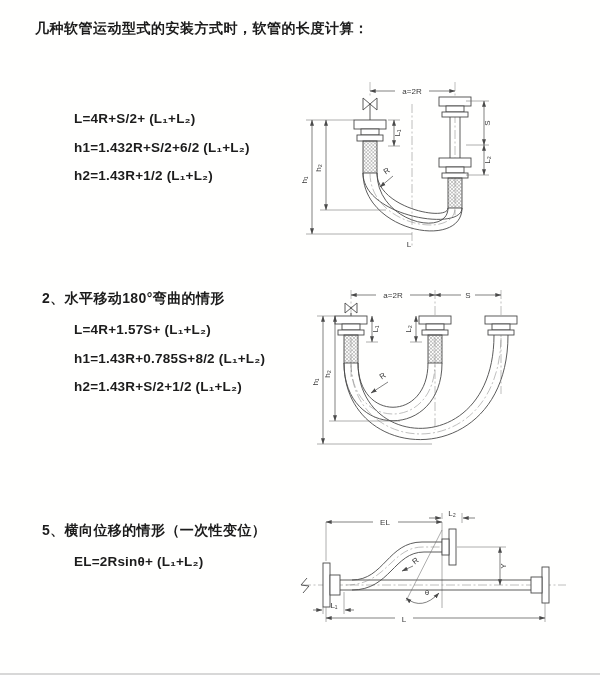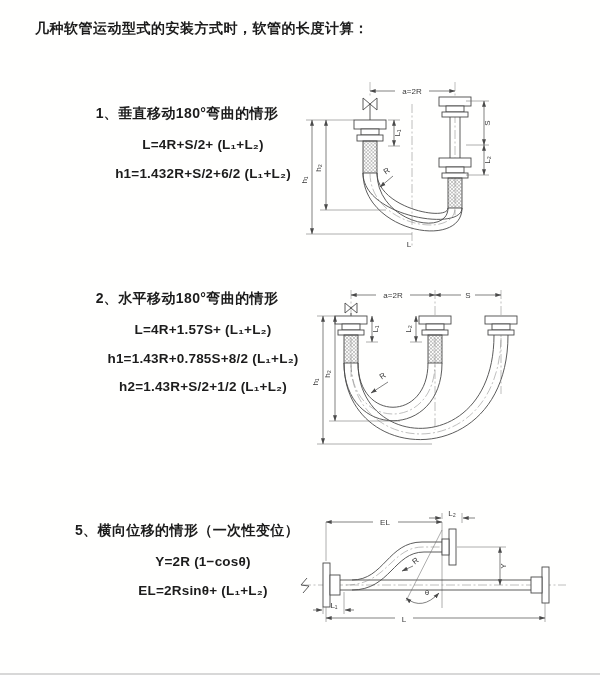--- a/index.html
+++ b/index.html
@@ -1,19 +1,19 @@
 <!DOCTYPE html>
 <html><head>
 <meta charset="utf-8">
 <style>
   html,body{margin:0;padding:0;background:#ffffff;}
   .page{
     position:relative;width:600px;height:675px;background:#fffffe;
     font-family:"Liberation Sans",sans-serif;color:#1c1c1c;overflow:hidden;
-    border-bottom:2px solid #d8d8d8;box-sizing:border-box;text-align:center;
+    border-bottom:2px solid #d8d8d8;box-sizing:border-box;
   }
   .doc-title{position:absolute;left:35px;top:20px;font-size:14px;font-weight:bold;letter-spacing:.5px;white-space:nowrap;}
   .sec{position:absolute;left:42px;width:290px;}
   .sec-heading{font-size:14px;font-weight:bold;white-space:nowrap;margin-bottom:8px;letter-spacing:.4px;}
   .formula{font-size:13.5px;font-weight:bold;margin-left:32px;line-height:28.5px;white-space:nowrap;letter-spacing:.2px;}
   svg.diag{position:absolute;}
   svg .obj{stroke:#4a4a4a;stroke-width:0.9;fill:none;}
   svg .fit{stroke:#4a4a4a;stroke-width:0.9;fill:#ffffff;}
   svg .braid{stroke:#4a4a4a;stroke-width:0.9;fill:url(#braid);}
   svg .dim{stroke:#4a4a4a;stroke-width:0.7;fill:none;}
@@ -23,35 +23,34 @@
   svg .mask{fill:#fffffe;stroke:none;}
 </style>
 </head>
 <body>
 
 <div class="page">
 
   <div class="doc-title">几种软管运动型式的安装方式时，软管的长度计算：</div>
 
   <section class="sec" style="top:105px;">
-    <div class="sec-heading">1、垂直移动180°弯曲的情形</div>
     <div class="formula">L=4R+S/2+ (L₁+L₂)</div>
     <div class="formula">h1=1.432R+S/2+6/2 (L₁+L₂)</div>
+    <div class="formula">h2=1.43R+1/2 (L₁+L₂)</div>
   </section>
 
   <section class="sec" style="top:290px;">
     <div class="sec-heading">2、水平移动180°弯曲的情形</div>
     <div class="formula">L=4R+1.57S+ (L₁+L₂)</div>
     <div class="formula">h1=1.43R+0.785S+8/2 (L₁+L₂)</div>
     <div class="formula">h2=1.43R+S/2+1/2 (L₁+L₂)</div>
   </section>
 
   <section class="sec" style="top:522px;">
     <div class="sec-heading">5、横向位移的情形（一次性变位）</div>
-    <div class="formula">Y=2R (1−cosθ)</div>
     <div class="formula">EL=2Rsinθ+ (L₁+L₂)</div>
   </section>
 
   <svg class="diag" style="left:298px;top:70px;" width="262" height="190" viewBox="0 0 262 190">
     <defs>
       <pattern id="braid" width="3.5" height="3.5" patternUnits="userSpaceOnUse">
         <path d="M0,3.5 L3.5,0 M0,0 L3.5,3.5" stroke="#8d8d8d" stroke-width="0.5"></path>
       </pattern>
       <marker id="ar" viewBox="0 0 10 10" refX="9" refY="5" markerWidth="9" markerHeight="9" orient="auto-start-reverse">
         <path d="M0,1.8 L9.5,5 L0,8.2 Z" fill="#4a4a4a"></path>

